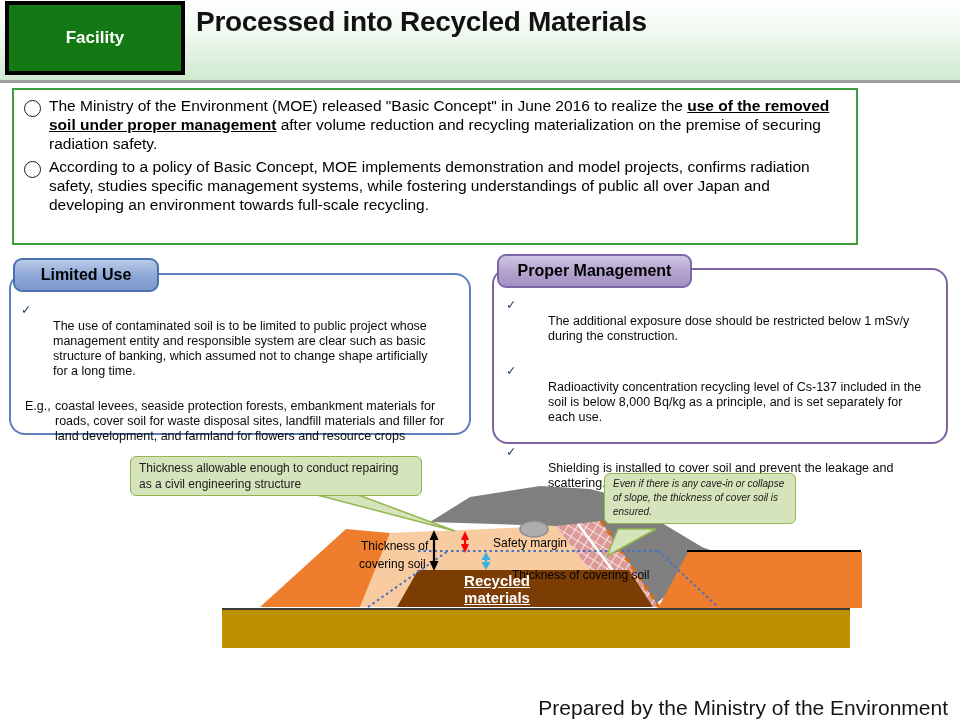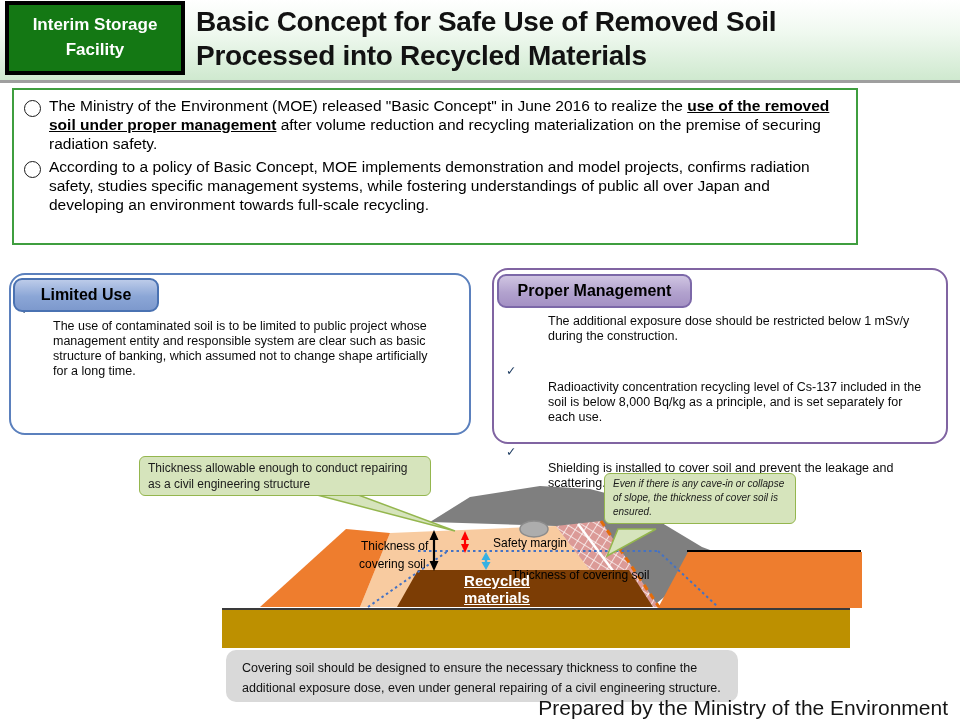--- a/index.html
+++ b/index.html
@@ -23,61 +23,59 @@
   .circle{flex:0 0 17px;width:17px;height:17px;border:1.6px solid #1a1a1a;border-radius:50%;
           margin:3px 8px 0 2px;box-sizing:border-box;}
   .bullet-row p{margin:0;font-size:15.5px;line-height:1.22;}
   .emph{font-weight:bold;text-decoration:underline;}
 
   
   .feature{position:absolute;background:#fff;box-sizing:border-box;border-radius:16px;}
   .lim-box{left:9px;top:273px;width:462px;height:162px;border:2px solid #5b80bd;}
   .pm-box{left:492px;top:268px;width:456px;height:176px;border:2px solid #8064a2;}
   .tab{position:absolute;box-sizing:border-box;border-radius:9px;font-weight:bold;font-size:16px;
-       display:flex;align-items:center;justify-content:center;z-index:3;color:#000;margin-top:20px;}
+       display:flex;align-items:center;justify-content:center;z-index:3;color:#000;}
   .lim-tab{left:13px;top:258px;width:146px;height:34px;border:2px solid #4a72b2;
            background:linear-gradient(180deg,#bccbe9 0%,#8ba6d6 55%,#7d99cd 100%);}
   .pm-tab{left:497px;top:254px;width:195px;height:34px;border:2px solid #7c68a8;
           background:linear-gradient(180deg,#d0c5e2 0%,#b2a2ce 55%,#a491c4 100%);}
   .feature .content{position:absolute;left:10px;right:8px;top:28px;font-size:12.5px;line-height:1.2;
                     color:#0a0a0a;}
   .chk-row{display:flex;margin-bottom:3px;}
   .chk{flex:0 0 16px;font-size:12.5px;font-weight:bold;color:#17365d;}
   .chk-row p{margin:16px;white-space:pre-line;}
   .eg-row{display:flex;margin-top:4px;padding-left:4px;}
   .eg-label{flex:0 0 30px;}
   .eg-row p{margin:0;}
   .pm-box .chk-row{margin-bottom:4px;}
   .pm-box .chk{flex:0 0 26px;padding-left:2px;}
 
   
   .diagram{position:absolute;left:0;top:450px;width:960px;height:200px;}
   .dlabel{position:absolute;font-size:12px;line-height:1.3;color:#000;white-space:nowrap;}
   .callout{position:absolute;background:#d6e4bc;border:1.5px solid #94b64e;border-radius:6px;
            box-sizing:border-box;font-size:12px;line-height:1.35;padding:3px 8px;color:#1a1a1a;}
-  .co-left{left:139px;top:456px;width:292px;}
+  .co-left{left:130px;top:456px;width:292px;}
   .co-right{left:604px;top:473px;width:192px;font-size:10px;line-height:1.42;font-style:italic;}
   .core-label{position:absolute;left:437px;top:572px;width:120px;text-align:center;
               color:#fff;font-weight:bold;font-size:15px;line-height:1.15;text-decoration:underline;}
   .note{position:absolute;left:226px;top:650px;width:512px;height:52px;background:#d9d9d9;
         border-radius:10px;box-sizing:border-box;padding:8px 16px;font-size:12.5px;line-height:1.6;color:#111;}
   .footer{position:absolute;right:12px;top:696px;font-size:21px;color:#151515;}
 </style>
 </head>
 <body>
 
 <div class="slide">
 
   <div class="header">
     <div class="badge">
-      <div>Interim Storage</div>
       <div>Facility</div>
     </div>
     <div class="title">
-      <div>Basic Concept for Safe Use of Removed Soil</div>
       <div>Processed into Recycled Materials</div>
     </div>
   </div>
 
   <div class="intro">
     <div class="bullet-row">
       <span class="circle"></span>
       <p><span>The Ministry of the Environment (MOE) released "Basic Concept" in June 2016 to realize the </span><span class="emph">use of the removed soil under proper management</span><span> after volume reduction and recycling materialization on the premise of securing radiation safety.</span></p>
     </div>
     <div class="bullet-row">
@@ -87,20 +85,24 @@
   </div>
 
   <div class="tab lim-tab">
     <span>Limited Use</span>
   </div>
   <div class="feature lim-box">
     <div class="content">
       <div class="chk-row">
         <span class="chk">✓</span>
         <p>The use of contaminated soil is to be limited to public project whose management entity and responsible system are clear such as basic structure of banking, which assumed not to change shape artificially for a long time.</p>
+      </div>
+      <div class="eg-row">
+        <span class="eg-label">E.g.,</span>
+        <p>coastal levees, seaside protection forests, embankment materials for roads, cover soil for waste disposal sites, landfill materials and filler for land development, and farmland for flowers and resource crops</p>
       </div>
     </div>
   </div>
 
   <div class="tab pm-tab">
     <span>Proper Management</span>
   </div>
   <div class="feature pm-box">
     <div class="content">
       <div class="chk-row">
@@ -180,18 +182,15 @@
   <div class="callout co-right">
     <span>Even if there is any cave-in or collapse of slope, the thickness of cover soil is ensured.</span>
   </div>
 
   <div class="dlabel" style="left:361px;top:539px;">Thickness of</div>
   <div class="dlabel" style="left:359px;top:557px;">covering soil</div>
   <div class="dlabel" style="left:493px;top:536px;">Safety margin</div>
   <div class="dlabel" style="left:512px;top:552px;margin-top:16px;">Thickness of covering soil</div>
   <div class="core-label">Recycled materials</div>
 
-  <div class="note">
-    <span>Covering soil should be designed to ensure the necessary thickness to confine the additional exposure dose, even under general repairing of a civil engineering structure.</span>
-  </div>
   <div class="footer">Prepared by the Ministry of the Environment</div>
 
 </div>
 
 </body></html>

